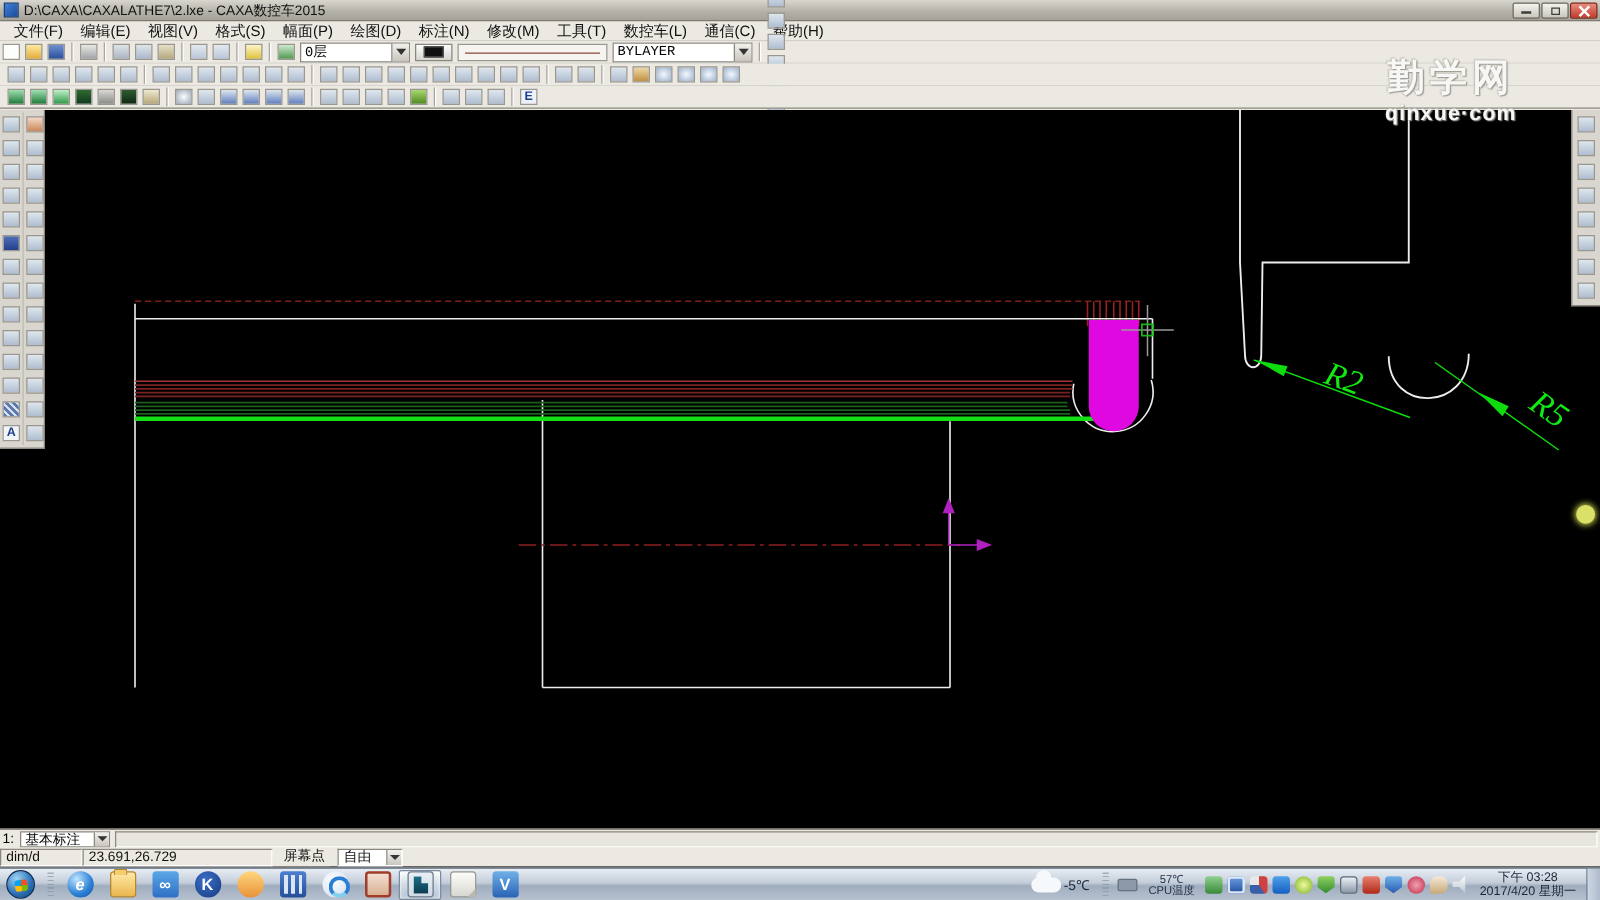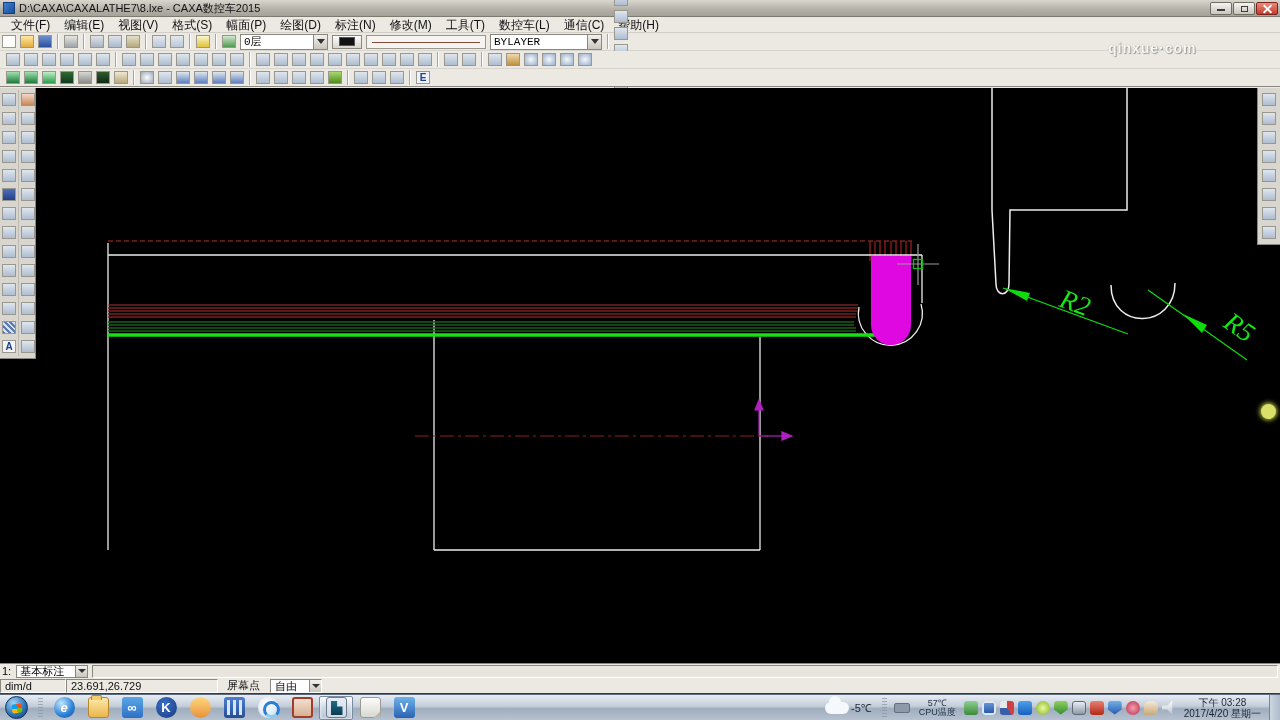--- a/index.html
+++ b/index.html
@@ -54,21 +54,21 @@
   
   .mainarea { position:absolute; left:0; top:88px; width:1280px; height:575px; background:#000; }
   .mainarea svg { display:block; }
   .yellow-dot { position:absolute; right:4px; top:316px; width:15px; height:15px; border-radius:50%;
     background:#e6ee6e; box-shadow:0 0 5px 1px #d8e455; opacity:.95; }
 
   
   .watermark { position:absolute; left:1108px; top:42px; text-align:center; pointer-events:none; z-index:5; }
   .watermark .w1 { font-size:30px; font-weight:bold; letter-spacing:4px; color:rgba(255,255,255,.92);
     text-shadow:0 0 1px #9a978f, 1px 1px 1px #9a978f, -1px -1px 1px #cfccc5; }
-  .watermark .w2 { font-size:14px; font-weight:bold; color:rgba(255,255,255,.92); letter-spacing:1px; margin-top:-2px;
+  .watermark .w2 { font-size:17px; font-weight:bold; color:rgba(255,255,255,.92); letter-spacing:1px; margin-top:-2px;
     text-shadow:0 0 1px #9a978f, 1px 1px 1px #9a978f; }
 
   
   .imm { position:absolute; left:0; top:663px; width:1280px; height:15px; background:#ece9e2; border-top:1px solid #8a877f; display:flex; align-items:center; }
   .imm .idx { font-size:11px; margin:0 3px 0 2px; }
   .imm .combo { width:72px; height:13px;align-items:center; }
   .imm .rest { flex:1; height:13px; margin:0 2px; border:1px solid; border-color:#8a877f #fff #fff #8a877f; background:#e8e5de; }
   .statusrow { position:absolute; left:0; top:678px; width:1280px; height:16px; background:#ece9e2; border-bottom:1px solid #3a3a3a; display:flex; align-items:center; }
   .prompt { font-size:12px; color:#111; margin-left:3px; flex:1; }
   .sfield { height:14px; border:1px solid; border-color:#8a877f #fff #fff #8a877f; font-size:11px; padding:0 4px; line-height:13px; color:#111; background:#ece9e2; }
@@ -111,21 +111,21 @@
   .trico { width:14px; height:14px; border-radius:3px; margin:0 2px; }
   .clock { text-align:center; font-size:10px; line-height:11px; color:#1b2636; margin:0 8px 0 6px; white-space:nowrap; }
   .showdesk { width:11px; height:26px; border-left:1px solid #74869b; background:linear-gradient(90deg,#cdd7e3,#aebbcb); }
   .cam { width:16px; height:10px; background:#8d99a8; border:1px solid #64707e; border-radius:2px; margin:0 3px; }
 </style>
 </head>
 <body>
 
 <div class="titlebar">
   <div class="app-ico"></div>
-  <div class="title-text">D:\CAXA\CAXALATHE7\8.lxe - CAXA数控车2015</div>
+  <div class="title-text">D:\CAXA\CAXALATHE7\2.lxe - CAXA数控车2015</div>
   <div class="winbtns">
     <div class="wbtn">
         <div class="g-min"></div>
       </div>
     <div class="wbtn">
         <div class="g-rest"></div>
       </div>
     <div class="wbtn close">
         <div class="g-x1"></div>
         <div class="g-x2"></div>
@@ -399,20 +399,21 @@
         <span class="ic" style="background: linear-gradient(rgb(223, 231, 238), rgb(174, 189, 208));"></span>
       </span>
       <span class="sep"></span>
       <span class="tbi">
         <span class="ic" style="background: rgb(238, 242, 248);">E</span>
       </span>
     </span>
 </div>
 
 <div class="watermark">
+  <div class="w1">勤学网</div>
   <div class="w2">qinxue·com</div>
 </div>
 
 <div class="mainarea">
   <svg width="1280" height="575" viewBox="0 0 1280 575">
 
     <line x1="108" y1="153" x2="912" y2="153" stroke="#7e1e1e" stroke-width="1.3" stroke-dasharray="5 3"></line>
 
     <path d="M870 153 V173 M875 153 V173 M880 153 V173 M885 153 V173 M891 153 V173 M896 153 V173 M901 153 V173 M906 153 V173 M911 153 V173" stroke="#a02020" stroke-width="1.2"></path>
 

